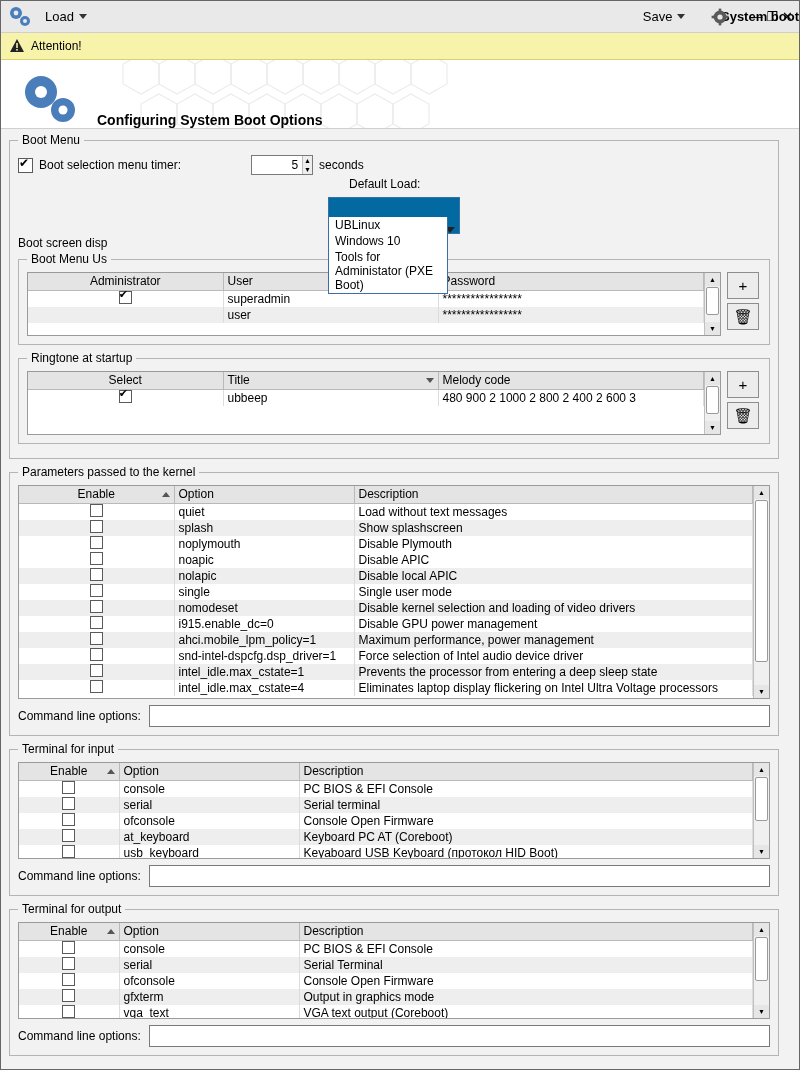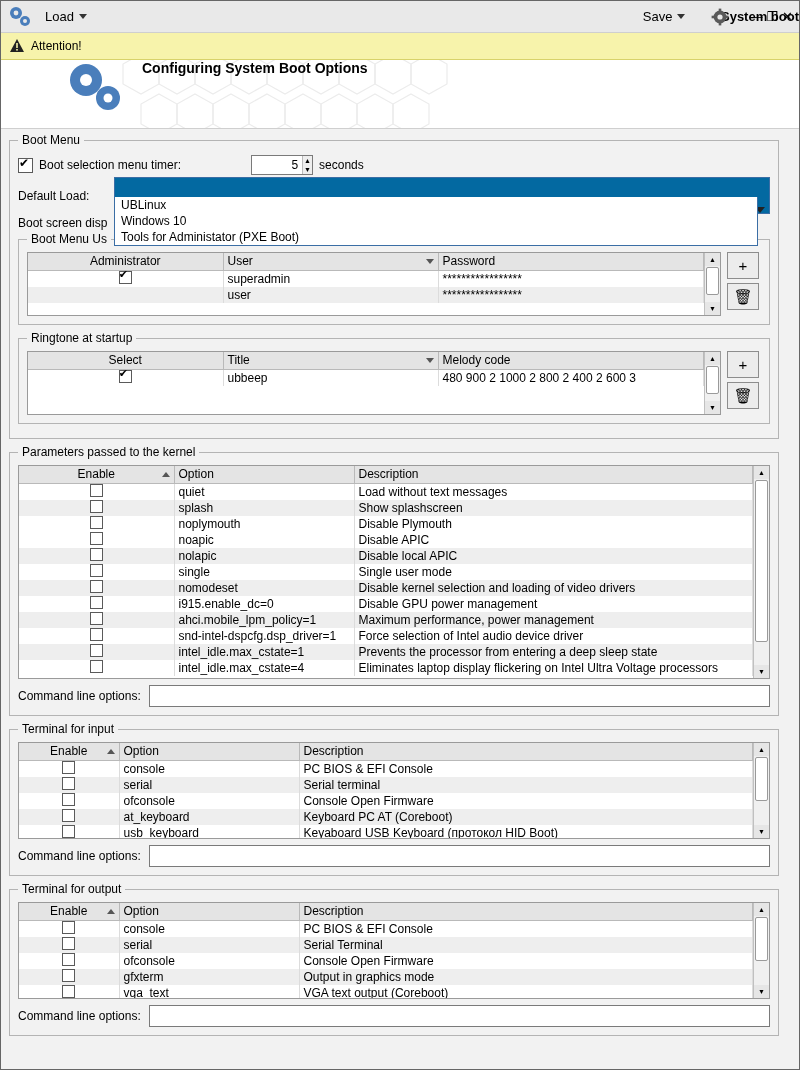--- a/index.html
+++ b/index.html
@@ -85,25 +85,24 @@
     gap: 6px;
     font-size: 12px;
   }
   .warn-icon { width: 16px; height: 16px; }
 
   
   .banner {
     height: 68px;
     background: #ffffff;
     display: flex;
-    align-items: flex-start;
+    align-items: flex-end;
     position: relative;
     overflow: hidden;
     border-bottom: 1px solid #cfcfcf;
-    padding-left: 45px;
   }
   .banner .hex {
     position: absolute;
     left: 110px; top: -16px;
     width: 360px; height: 100px;
     opacity: 0.5;
   }
   .banner-logo { width: 64px; height: 56px; margin-left: 16px; z-index: 2; }
   .banner-title {
     margin-left: 16px;
@@ -427,21 +426,21 @@
         <span class="spin">
           <input type="text" value="5" style="">
           <span class="arrows">
             <div>▲</div>
             <div>▼</div>
           </span>
         </span>
         <span>seconds</span>
       </div>
 
-      <div class="row" style="position:relative;z-index:20;">
+      <div class="row" style="position:relative;z-index:20;flex-direction:column;">
         <span class="label-w">Default Load:</span>
         <span class="combo-wrap">
           <span class="combo">
             <span>Last Successful Boot</span>
             <span class="caret2"></span>
           </span>
           <span class="dropdown">
             <div>UBLinux</div>
             <div>Windows 10</div>
             <div>Tools for Administator (PXE Boot)</div>

